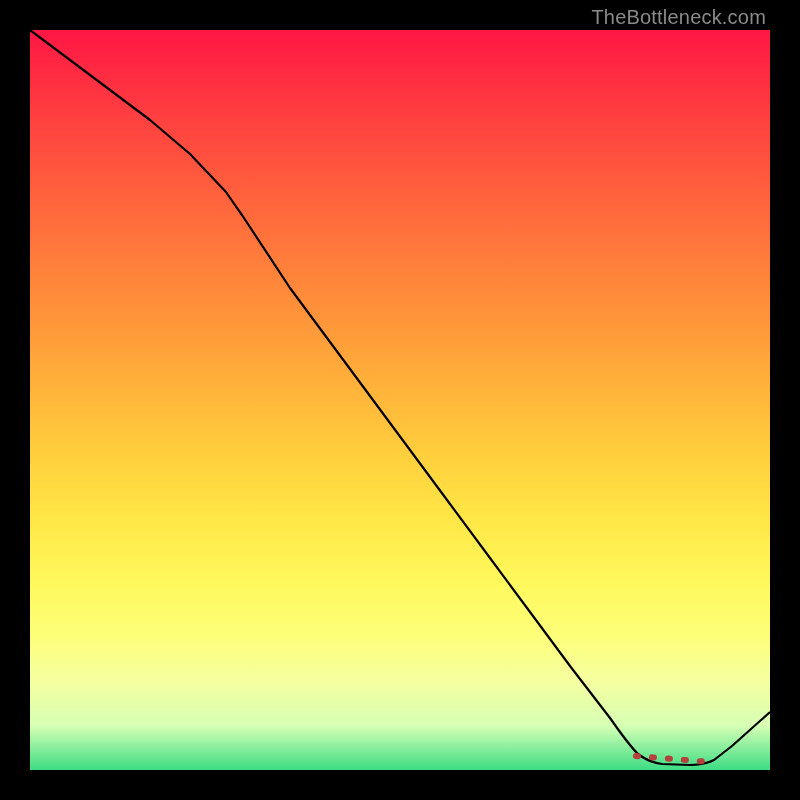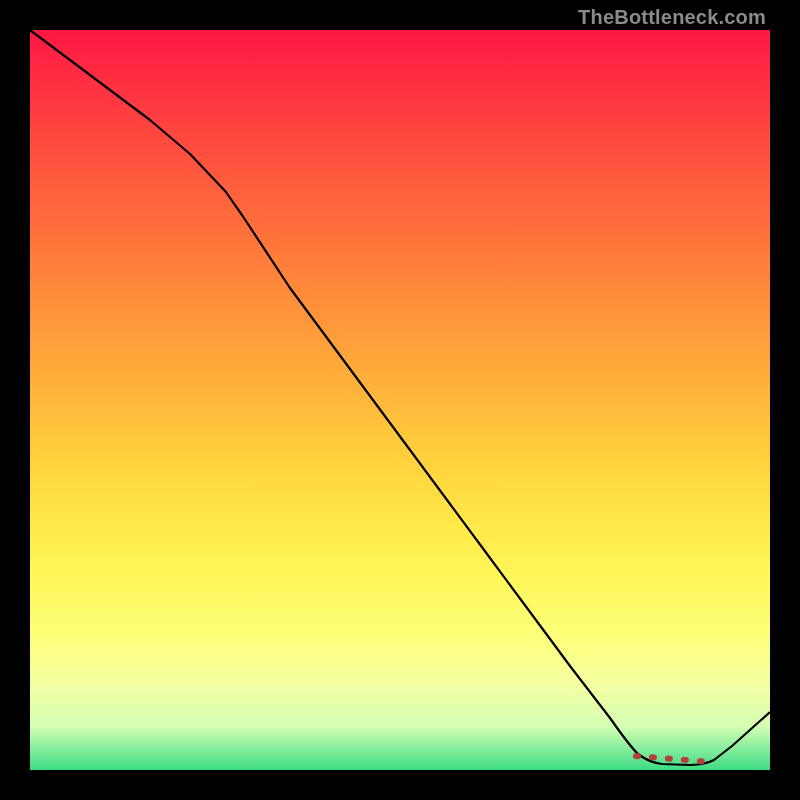--- a/index.html
+++ b/index.html
@@ -37,21 +37,21 @@
       #d6ffb4 94%,
       #3ddc84 100%
     );
   }
   .watermark {
     position: absolute;
     top: 6px;
     right: 34px;
     color: #8a8a8a;
     font-size: 20px;
-    font-weight: 700;
+    font-weight: 400;
     letter-spacing: 0.2px;
     user-select: none;
   }
   svg.curve {
     position: absolute;
     left: 0;
     top: 0;
     width: 740px;
     height: 740px;
   }

